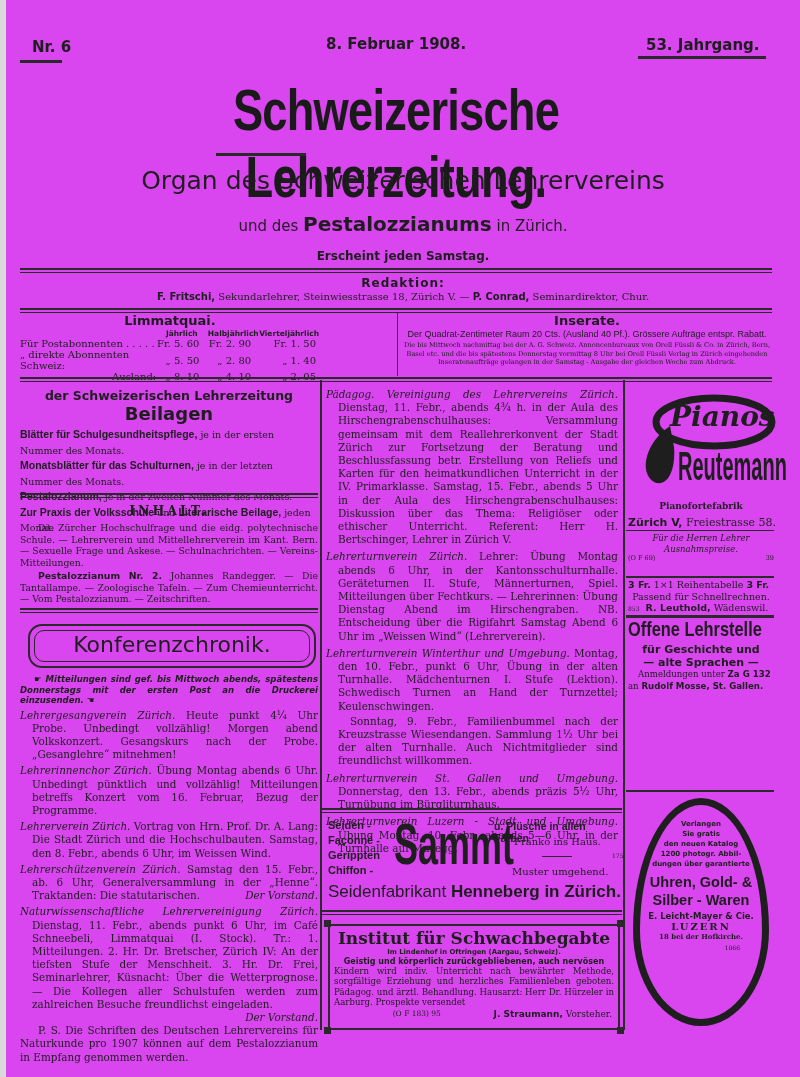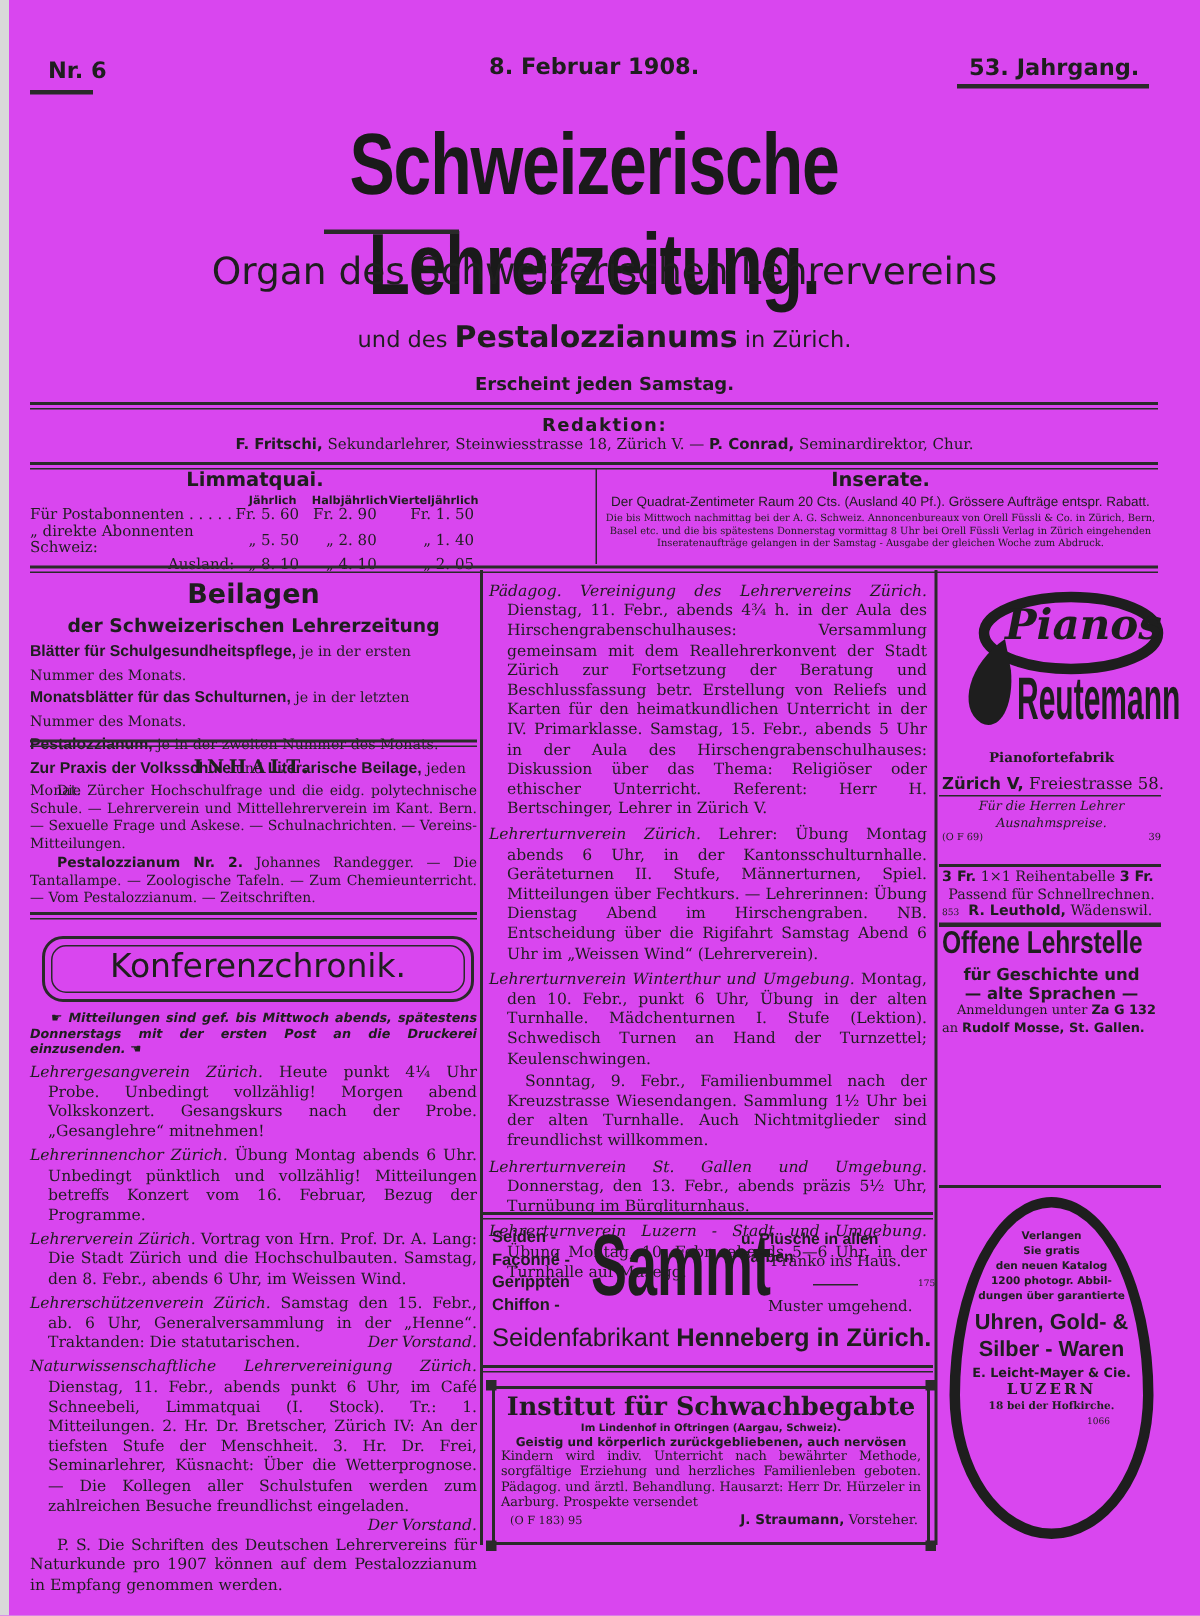--- a/index.html
+++ b/index.html
@@ -93,22 +93,22 @@
 
   <div class="abs" style="left:396px;top:313px;width:370px;">
     <div class="sans bold center" style="font-size:13px;">Inserate.</div>
     <div class="center cond" style="font-size:9px;margin-top:1px;">Der Quadrat-Zentimeter Raum 20 Cts. (Ausland 40 Pf.). Grössere Aufträge entspr. Rabatt.</div>
     <div class="center" style="font-size:6.6px;line-height:8.6px;margin-top:2px;">Die bis Mittwoch nachmittag bei der A. G. Schweiz. Annoncenbureaux von Orell Füssli &amp; Co. in Zürich, Bern, Basel etc. und die bis spätestens Donnerstag vormittag 8 Uhr bei Orell Füssli Verlag in Zürich eingehenden Inseratenaufträge gelangen in der Samstag - Ausgabe der gleichen Woche zum Abdruck.</div>
   </div>
 
   <div class="dbl" style="left:14px;top:377px;width:752px;"></div>
 
   <div class="abs" style="left:14px;top:386px;width:298px;">
+    <div class="sans bold center" style="font-size:12.5px;margin-top:2px;">der Schweizerischen Lehrerzeitung</div>
     <div class="sans bold center" style="font-size:18px;">Beilagen</div>
-    <div class="sans bold center" style="font-size:12.5px;margin-top:2px;">der Schweizerischen Lehrerzeitung</div>
     <div style="font-size:9.5px;line-height:15.5px;margin-top:3px;">
       <div><span class="cond bold" style="font-size:10.5px;">Blätter für Schulgesundheitspflege,</span> <span>je in der ersten Nummer des Monats.</span></div>
       <div><span class="cond bold" style="font-size:10.5px;">Monatsblätter für das Schulturnen,</span> <span>je in der letzten Nummer des Monats.</span></div>
       <div><span class="cond bold" style="font-size:10.5px;">Pestalozzianum,</span> <span>je in der zweiten Nummer des Monats.</span></div>
       <div><span class="cond bold" style="font-size:10.5px;">Zur Praxis der Volksschule</span> <span>und</span> <span class="cond bold" style="font-size:10.5px;">Literarische Beilage,</span> <span>jeden Monat.</span></div>
     </div>
   </div>
   <div class="dbl" style="left:14px;top:493px;width:298px;"></div>
 
   <div class="abs" style="left:14px;top:503px;width:298px;">
@@ -173,21 +173,21 @@
 
   <div class="abs" style="left:322px;top:924px;width:288px;height:102px;border:2px solid #2a2a2a;">
     <div class="rule" style="left:-6px;top:-6px;width:7px;height:7px;"></div>
     <div class="rule" style="right:-6px;top:-6px;width:7px;height:7px;"></div>
     <div class="rule" style="left:-6px;bottom:-6px;width:7px;height:7px;"></div>
     <div class="rule" style="right:-6px;bottom:-6px;width:7px;height:7px;"></div>
     <div class="center bold" style="font-size:17px;margin-top:2px;white-space:nowrap;">Institut für Schwachbegabte</div>
     <div class="center sans bold" style="font-size:6.8px;">Im Lindenhof in Oftringen (Aargau, Schweiz).</div>
     <div class="sans bold center" style="font-size:8px;margin:1px 4px 0 4px;">Geistig und körperlich zurückgebliebenen, auch nervösen</div>
     <div class="txt" style="font-size:8.6px;line-height:10.4px;margin:0 4px;">Kindern wird indiv. Unterricht nach bewährter Methode, sorgfältige Erziehung und herzliches Familienleben geboten. Pädagog. und ärztl. Behandlung. Hausarzt: Herr Dr. Hürzeler in Aarburg. Prospekte versendet</div>
-    <div style="font-size:7.5px;margin:1px 6px 0 10px;">
+    <div style="font-size:7.5px;margin:1px 6px 0 10px;text-align:center;">
       <span>(O F 183)   95</span>
       <span style="float:right;font-size:9px;"><span class="sans bold">J. Straumann,</span> <span>Vorsteher.</span></span>
     </div>
   </div>
 
   <div class="rule" style="left:617px;top:380px;width:2px;height:650px;"></div>
 
   <div class="abs" style="left:622px;top:384px;width:146px;height:170px;">
     <svg class="abs" style="left:8px;top:8px;" width="140" height="105" viewBox="0 0 140 105">
       <ellipse cx="78" cy="30" rx="58" ry="24" fill="none" stroke="#1e1e1e" stroke-width="7"></ellipse>

